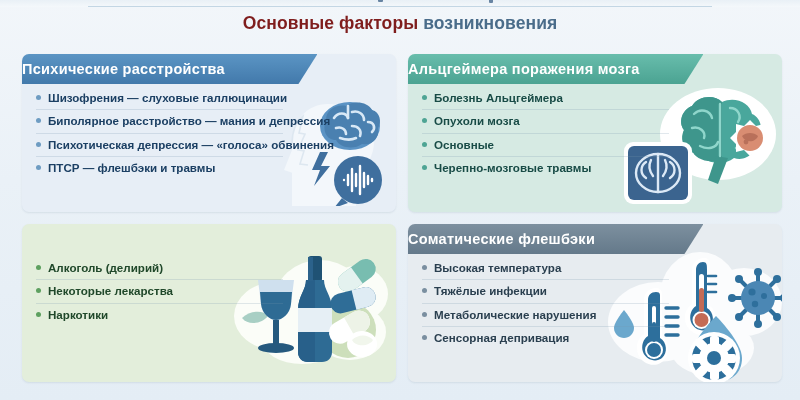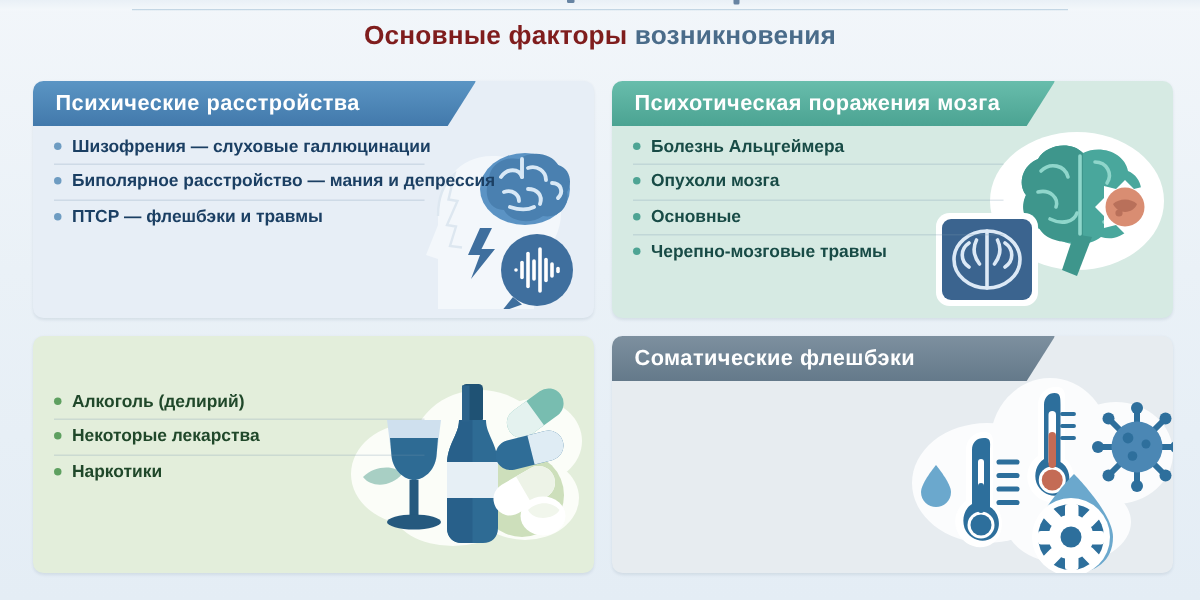--- a/index.html
+++ b/index.html
@@ -53,21 +53,21 @@
     border-radius: 7px;
     overflow: hidden;
     box-shadow: 0 1px 2px rgba(40,70,100,.10);
   }
 
   
   .card-header {
     position: absolute; top: 0; left: 0;
     height: 30px; width: 79%;
     display: flex; align-items: center;
-    padding-left: 15px;
+    padding-left: 0;
     color: #ffffff;
     font-size: 14.5px; font-weight: bold;
     letter-spacing: .3px;
     white-space: nowrap;
     border-bottom-right-radius: 3px;
     clip-path: polygon(0 0, 100% 0, calc(100% - 19px) 100%, 0 100%);
     z-index: 3;
   }
 
   .card-list {
@@ -146,20 +146,24 @@
   <div class="card c-blue">
     <div class="card-header">Психические расстройства</div>
     <div class="card-list">
       <div class="list-item">
         <span class="bullet"></span>
         <span>Шизофрения — слуховые галлюцинации</span>
       </div>
       <div class="list-item">
         <span class="bullet"></span>
         <span>Биполярное расстройство — мания и депрессия</span>
+      </div>
+      <div class="list-item">
+        <span class="bullet"></span>
+        <span>Психотическая депрессия — «голоса» обвинения</span>
       </div>
       <div class="list-item">
         <span class="bullet"></span>
         <span>ПТСР — флешбэки и травмы</span>
       </div>
     </div>
     <div class="art art-1">
       <svg viewBox="0 0 124 128">
 
         <path d="M58 26 C36 26 22 44 22 66 L22 128 L86 128 L86 96 C96 90 104 78 104 64 C104 42 84 26 58 26 Z" fill="#f3f7fb"></path>
@@ -196,21 +200,21 @@
             <line x1="32" y1="17" x2="32" y2="31"></line>
             <line x1="36" y1="20" x2="36" y2="28"></line>
             <line x1="40" y1="23" x2="40" y2="25"></line>
           </g>
         </g>
       </svg>
     </div>
   </div>
 
   <div class="card c-teal">
-    <div class="card-header">Психотическая поражения мозга</div>
+    <div class="card-header">Альцгеймера поражения мозга</div>
     <div class="card-list">
       <div class="list-item">
         <span class="bullet"></span>
         <span>Болезнь Альцгеймера</span>
       </div>
       <div class="list-item">
         <span class="bullet"></span>
         <span>Опухоли мозга</span>
       </div>
       <div class="list-item">
@@ -334,20 +338,38 @@
           </g>
           <ellipse cx="34" cy="32" rx="15" ry="13" fill="#ffffff"></ellipse>
           <path d="M24 28 C30 22 40 22 45 28 C42 34 28 36 24 28 Z" fill="#f1f6ec"></path>
         </g>
       </svg>
     </div>
   </div>
 
   <div class="card c-slate">
     <div class="card-header">Соматические флешбэки</div>
+    <div class="card-list">
+      <div class="list-item">
+        <span class="bullet"></span>
+        <span>Высокая температура</span>
+      </div>
+      <div class="list-item">
+        <span class="bullet"></span>
+        <span>Тяжёлые инфекции</span>
+      </div>
+      <div class="list-item">
+        <span class="bullet"></span>
+        <span>Метаболические нарушения</span>
+      </div>
+      <div class="list-item">
+        <span class="bullet"></span>
+        <span>Сенсорная депривация</span>
+      </div>
+    </div>
     <div class="art art-4">
       <svg viewBox="0 0 186 134">
 
         <g fill="#fbfcfd">
           <ellipse cx="58" cy="74" rx="50" ry="40"></ellipse>
           <ellipse cx="100" cy="48" rx="40" ry="44"></ellipse>
           <ellipse cx="144" cy="54" rx="38" ry="34"></ellipse>
           <ellipse cx="112" cy="100" rx="42" ry="28"></ellipse>
         </g>
 

